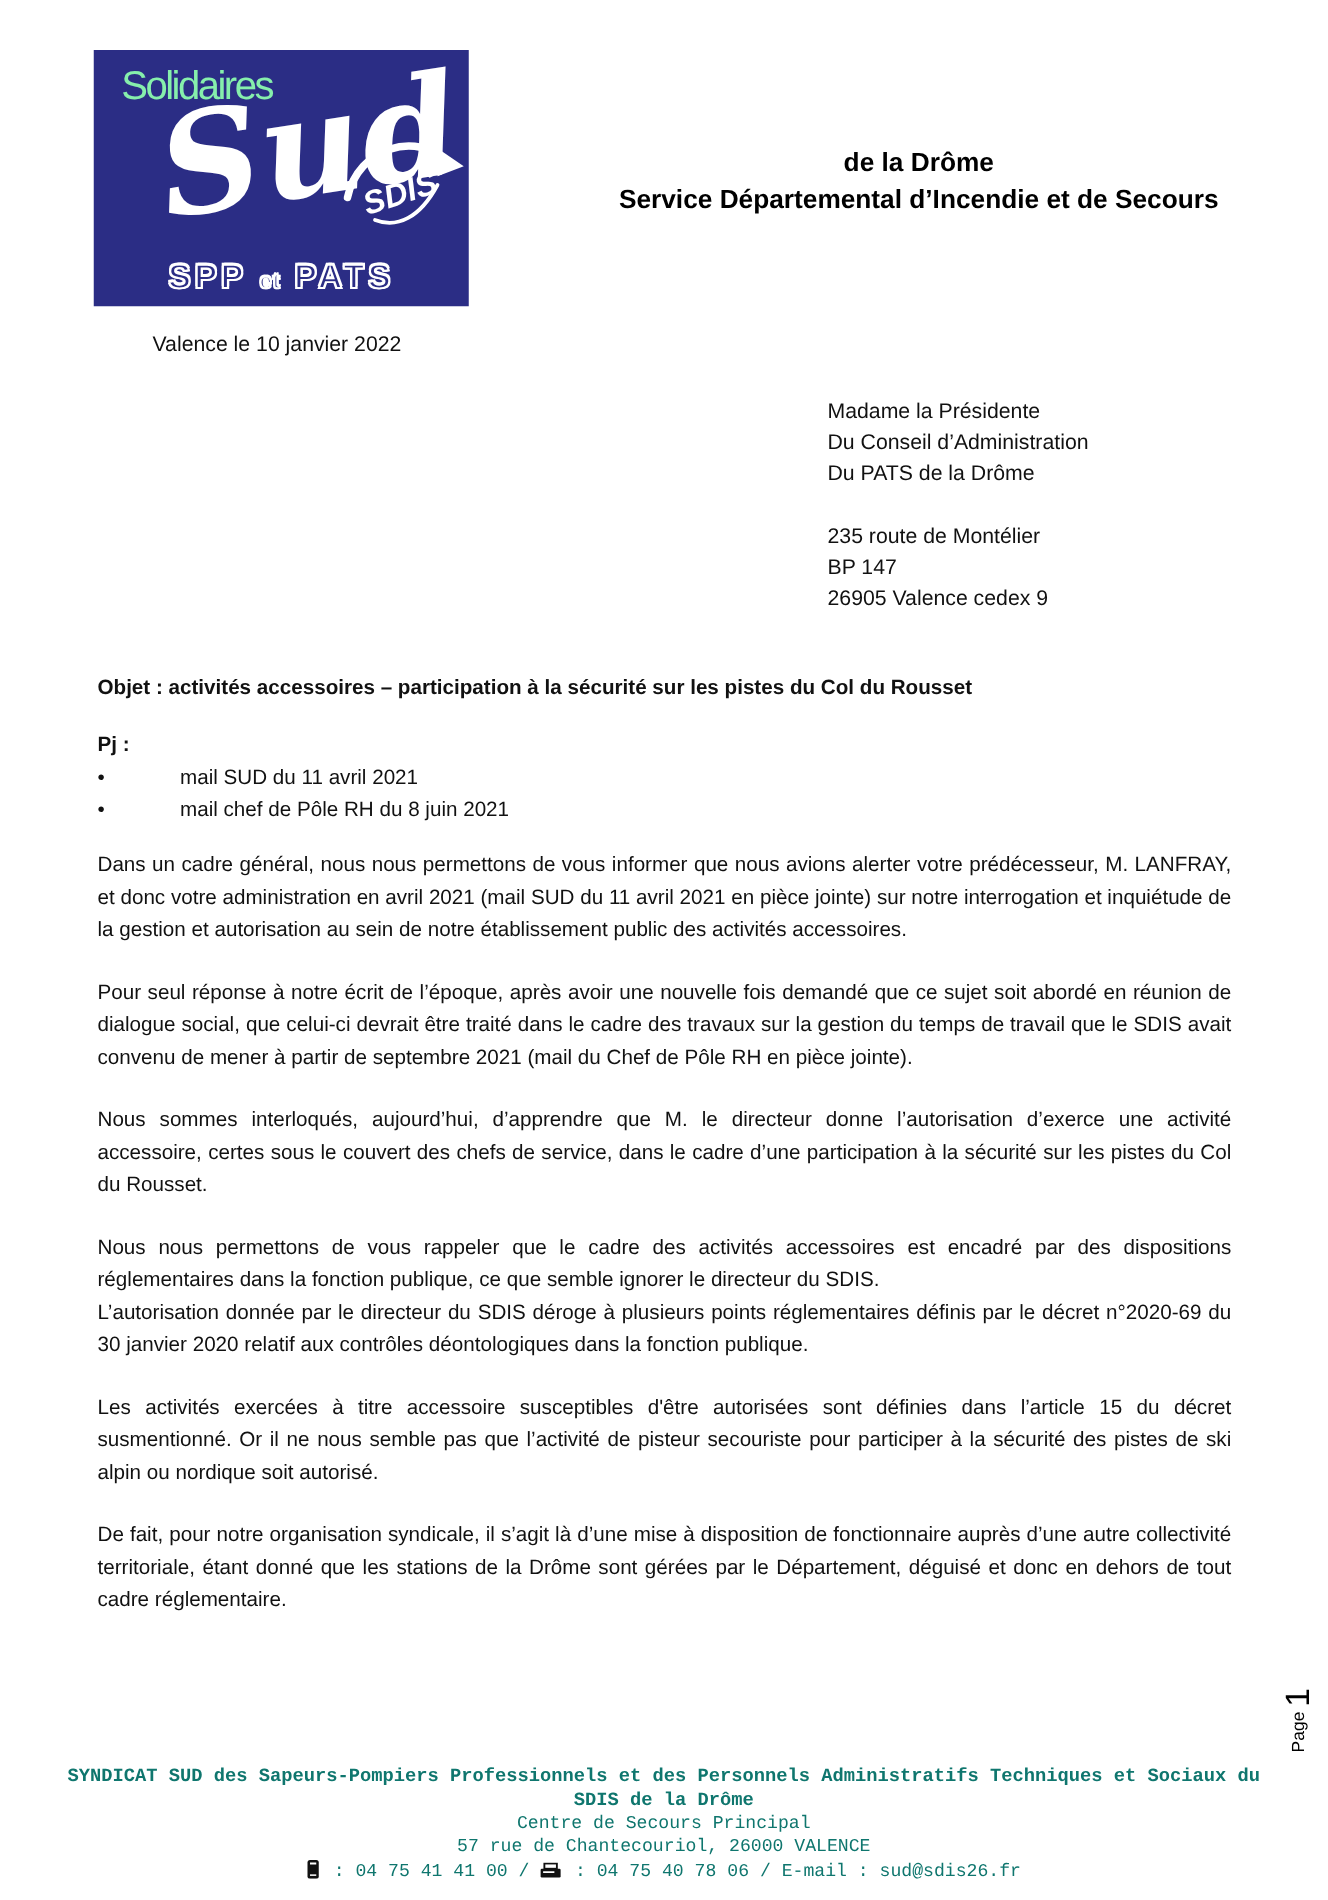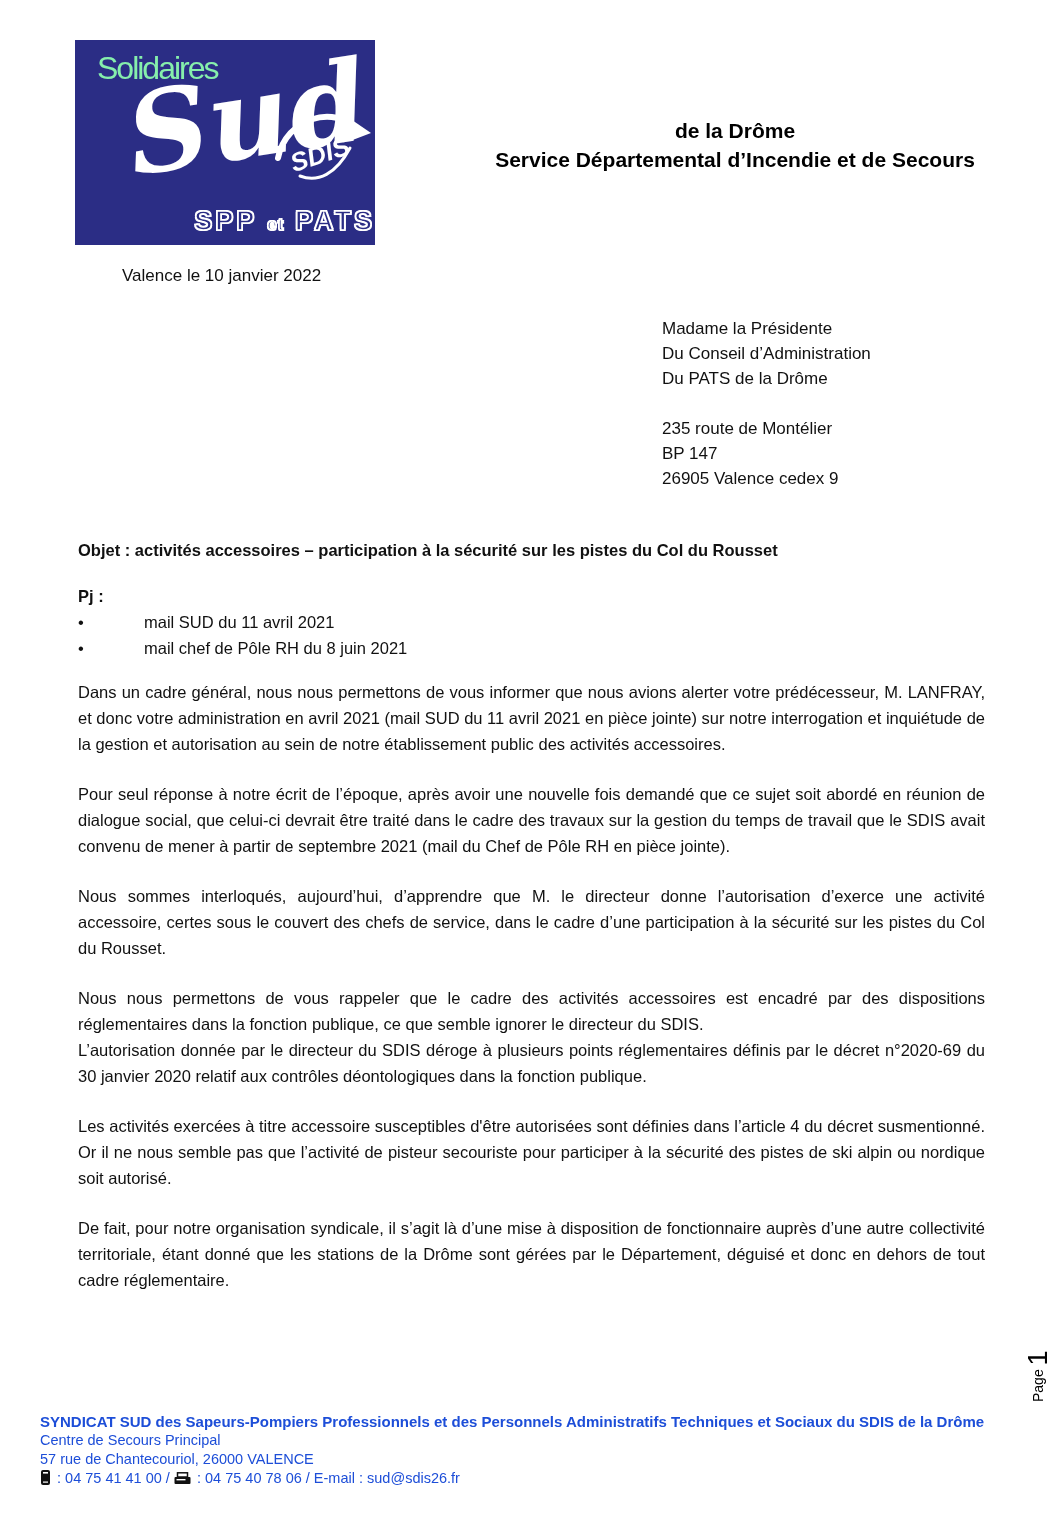--- a/index.html
+++ b/index.html
@@ -20,21 +20,21 @@
     font-size:32px; font-weight:normal; letter-spacing:-2px; color:#86efac;
   }
   .logo-sud {
     position:absolute; left:52px; top:22px;
     font-size:112px; font-style:italic; font-weight:bold; color:#ffffff;
     font-family:"DejaVu Serif", serif; transform:rotate(-9deg);
     line-height:1;
   }
   .sdis-badge { position:absolute; right:2px; top:56px; }
   .logo-bottom {
-    position:absolute; left:0; right:0; bottom:8px; text-align:right;
+    position:absolute; left:0; right:0; bottom:8px; text-align:center;
     color:#2b2d85; font-weight:bold; font-size:27px; letter-spacing:3px;
     -webkit-text-stroke:1.5px #ffffff;
     text-shadow:0 0 1px #fff, 1px 1px 0 #fff, -1px -1px 0 #fff, 1px -1px 0 #fff, -1px 1px 0 #fff;
   }
   .logo-bottom .et { font-size:17px; letter-spacing:1px; }
 
   
   .org-title {
     position:absolute; left:450px; width:570px; top:116px;
     text-align:center; font-weight:bold; font-size:21px; line-height:29px; color:#000;
@@ -56,22 +56,22 @@
   .subject { font-weight:bold; margin-bottom:20px; }
   .pj-label { font-weight:bold; }
   .pj-list { list-style:none; margin-bottom:18px; }
   .pj-item { display:flex; }
   .pj-item .bullet { width:66px; flex:0 0 66px; }
   .salutation { margin-bottom:24px; }
   .para { margin-bottom:24px; text-align:justify; white-space:pre-wrap; }
 
   
   .footer {
-    position:absolute; left:40px; right:40px; top:1412px; text-align:left;
-    font-family:Liberation Sans, sans-serif; font-size:14.5px; line-height:19px; color:#1d4ed8;
+    position:absolute; left:40px; right:40px; top:1412px; text-align:center;
+    font-family:Liberation Mono, monospace; font-size:14.5px; line-height:19px; color:#0f766e;
   }
   .footer .org { font-weight:bold; font-size:15px; }
   .footer .contact svg { vertical-align:-2px; margin-right:2px; }
 
   
   .page-label {
     position:absolute; right:8px; top:1322px; height:80px;
     writing-mode:vertical-rl; transform:rotate(180deg);
     font-size:14px; color:#000; line-height:1.1;
   }
@@ -129,21 +129,21 @@
         <span>mail chef de Pôle RH du 8 juin 2021</span>
       </li>
     </ul>
 
 
     <p class="para">Dans un cadre général, nous nous permettons de vous informer que nous avions alerter votre prédécesseur, M. LANFRAY, et donc votre administration en avril 2021 (mail SUD du 11 avril 2021 en pièce jointe) sur notre interrogation et inquiétude de la gestion et autorisation au sein de notre établissement public des activités accessoires.</p>
     <p class="para">Pour seul réponse à notre écrit de l’époque, après avoir une nouvelle fois demandé que ce sujet soit abordé en réunion de dialogue social, que celui-ci devrait être traité dans le cadre des travaux sur la gestion du temps de travail que le SDIS avait convenu de mener à partir de septembre 2021 (mail du Chef de Pôle RH en pièce jointe).</p>
     <p class="para">Nous sommes interloqués, aujourd’hui, d’apprendre que M. le directeur donne l’autorisation d’exerce une activité accessoire, certes sous le couvert des chefs de service, dans le cadre d’une participation à la sécurité sur les pistes du Col du Rousset.</p>
     <p class="para">Nous nous permettons de vous rappeler que le cadre des activités accessoires est encadré par des dispositions réglementaires dans la fonction publique, ce que semble ignorer le directeur du SDIS.
 L’autorisation donnée par le directeur du SDIS déroge à plusieurs points réglementaires définis par le décret n°2020-69 du 30 janvier 2020 relatif aux contrôles déontologiques dans la fonction publique.</p>
-    <p class="para">Les activités exercées à titre accessoire susceptibles d'être autorisées sont définies dans l’article 4 du décret susmentionné. Or il ne nous semble pas que l’activité de pisteur secouriste pour participer à la sécurité des pistes de ski alpin ou nordique soit autorisé.</p>
+    <p class="para">Les activités exercées à titre accessoire susceptibles d'être autorisées sont définies dans l’article 15 du décret susmentionné. Or il ne nous semble pas que l’activité de pisteur secouriste pour participer à la sécurité des pistes de ski alpin ou nordique soit autorisé.</p>
     <p class="para">De fait, pour notre organisation syndicale, il s’agit là d’une mise à disposition de fonctionnaire auprès d’une autre collectivité territoriale, étant donné que les stations de la Drôme sont gérées par le Département, déguisé et donc en dehors de tout cadre réglementaire.</p>
   </div>
 
   <div class="footer">
     <div class="org">SYNDICAT SUD des Sapeurs-Pompiers Professionnels et des Personnels Administratifs Techniques et Sociaux du SDIS de la Drôme</div>
     <div>Centre de Secours Principal</div>
     <div>57 rue de Chantecouriol, 26000 VALENCE</div>
     <div class="contact">
       <svg width="11" height="15" viewBox="0 0 11 15">
         <rect x="1" y="0" width="9" height="15" rx="2" fill="#111"></rect>

